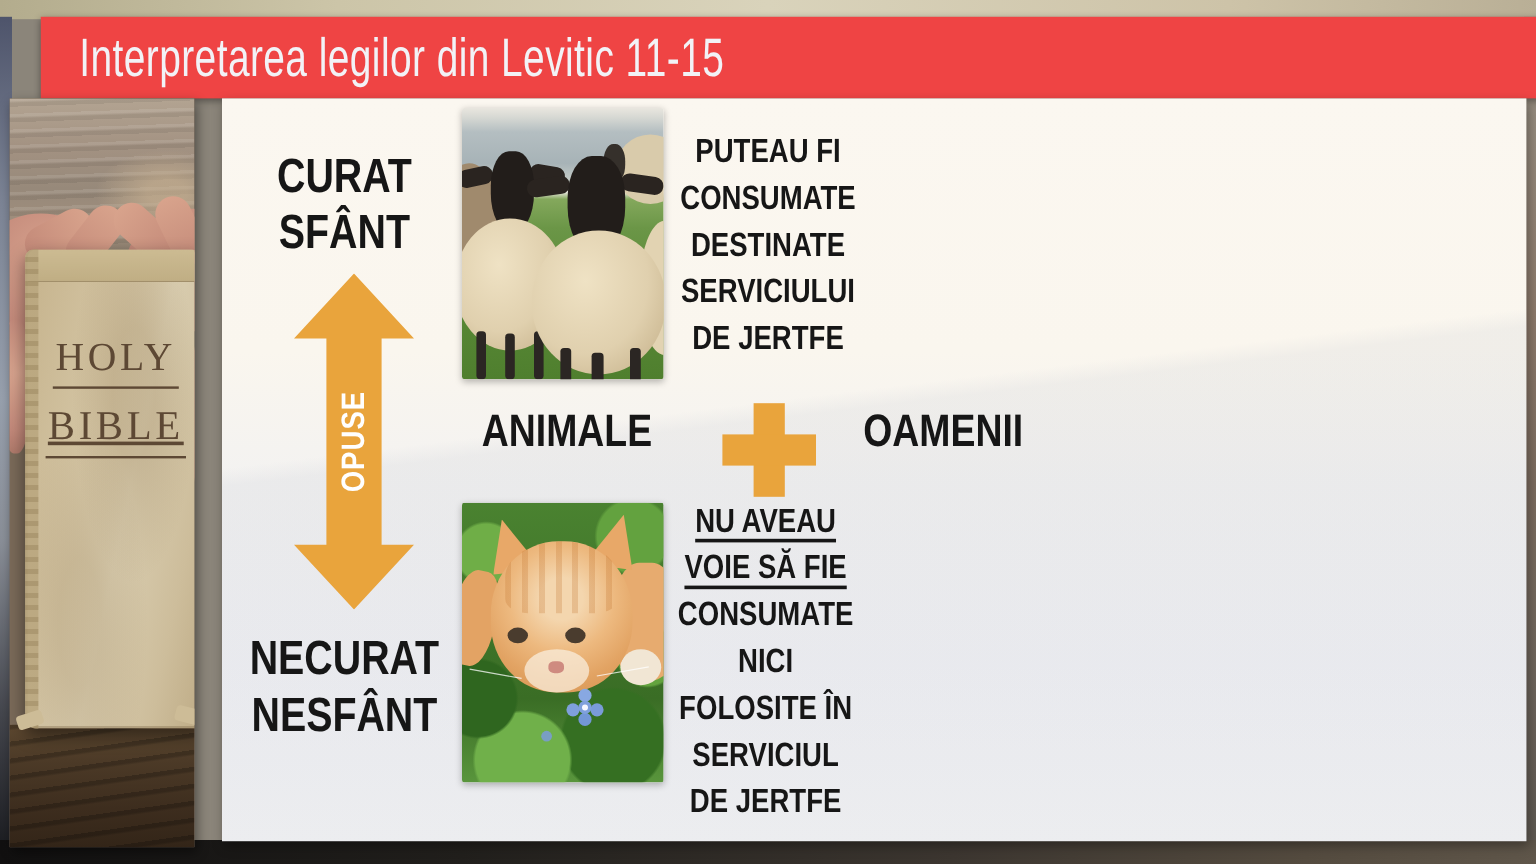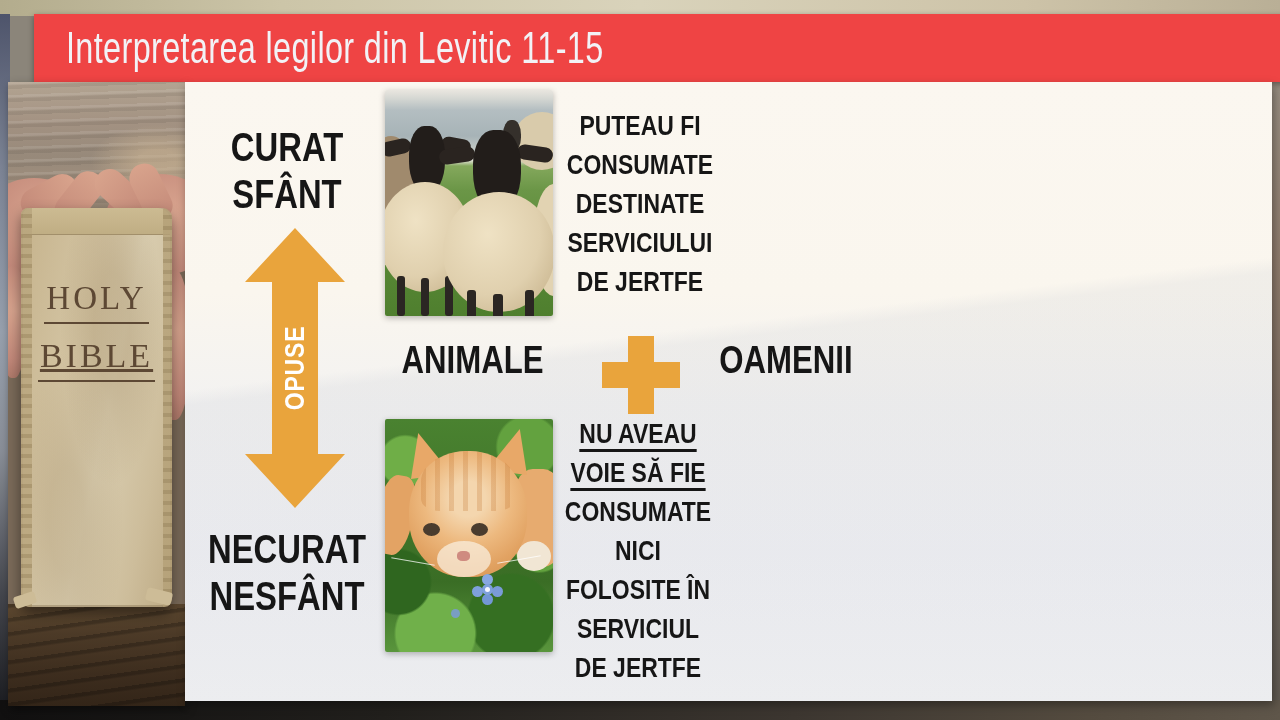--- a/index.html
+++ b/index.html
@@ -19,21 +19,21 @@
     background:linear-gradient(90deg,#111010 0%,#211f1c 30%,#3c3630 62%,#544b3f 85%,#5f564a 100%); }
 
   
   .header-bar { position:absolute; left:10px; top:14px; width:1262px; height:68px;
     background:#ef4444; display:flex; align-items:center;
     box-shadow:0 2px 6px rgba(0,0,0,.4);margin-left:24px; }
   .header-title { color:#f2f2f6; font-size:45px; font-weight:400; white-space:nowrap;
     transform:scaleX(.72); transform-origin:left center; margin-left:32px; letter-spacing:.5px; }
 
   
-  .photo-left { position:absolute; left:8px; top:82px; width:177px; height:624px;
+  .photo-left { position:absolute; left:8px; top:82px; width:154px; height:624px;
     overflow:hidden; background:#7a6a59; box-shadow:2px 4px 9px rgba(0,0,0,.45); }
   .wood-top { position:absolute; left:0; top:0; width:100%; height:130px;
     background:
       radial-gradient(ellipse at 85% 60%, rgba(210,185,150,.55) 0 9%, transparent 32%),
       repeating-linear-gradient(178deg, rgba(255,255,255,.10) 0 2px, rgba(0,0,0,.07) 4px 7px, transparent 7px 13px),
       linear-gradient(180deg,#b3a492 0,#a39282 40px,#97897a 75px,#a18f7d 110px,#8e8170 130px); }
   .wood-bottom { position:absolute; left:0; bottom:0; width:100%; height:102px;
     background:
       repeating-linear-gradient(172deg, rgba(0,0,0,.22) 0 3px, transparent 5px 14px),
       linear-gradient(180deg,#5d4830 0,#4c3a27 30px,#3d2d1e 70px,#332518 102px); }

